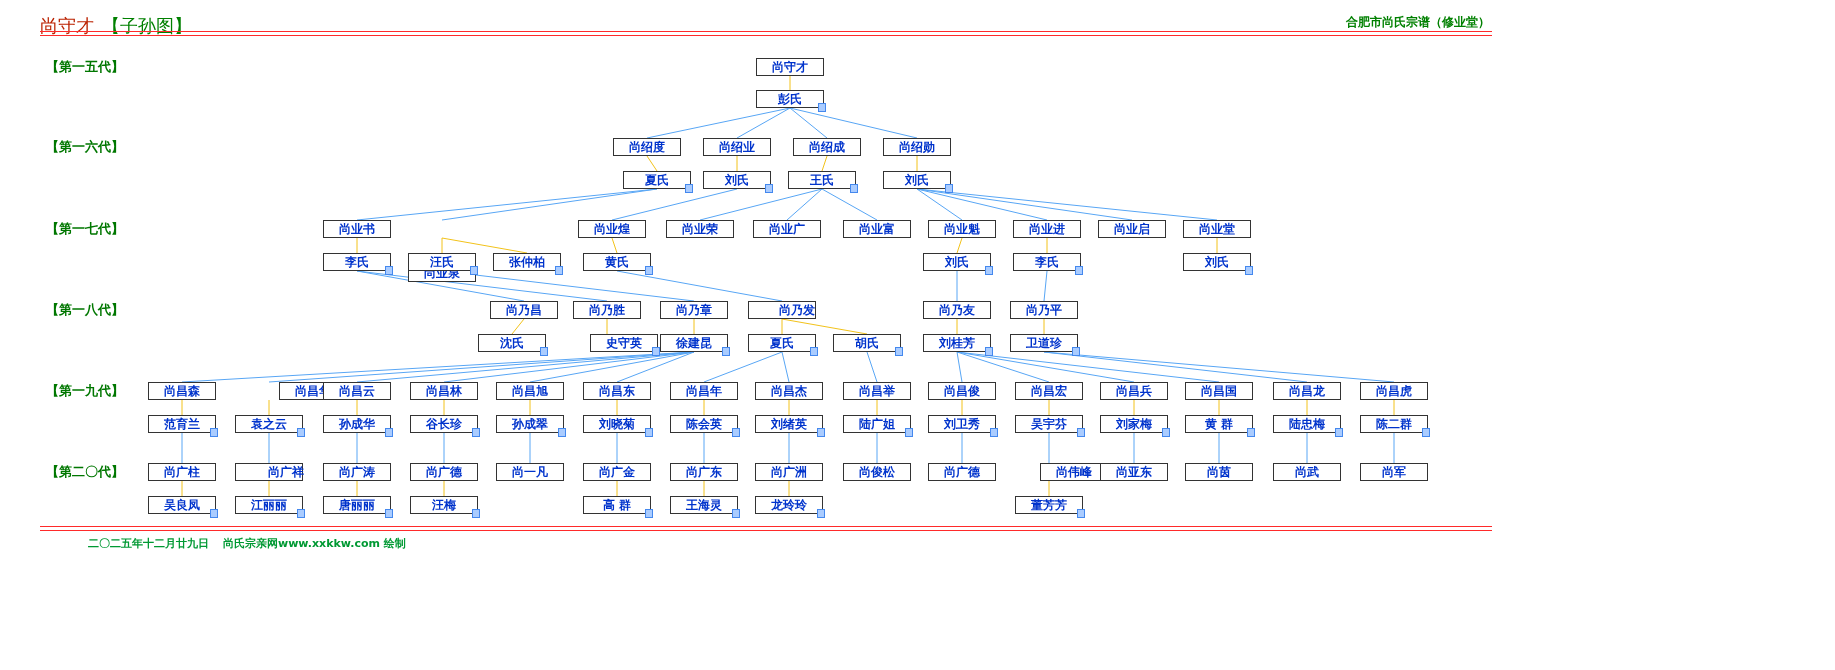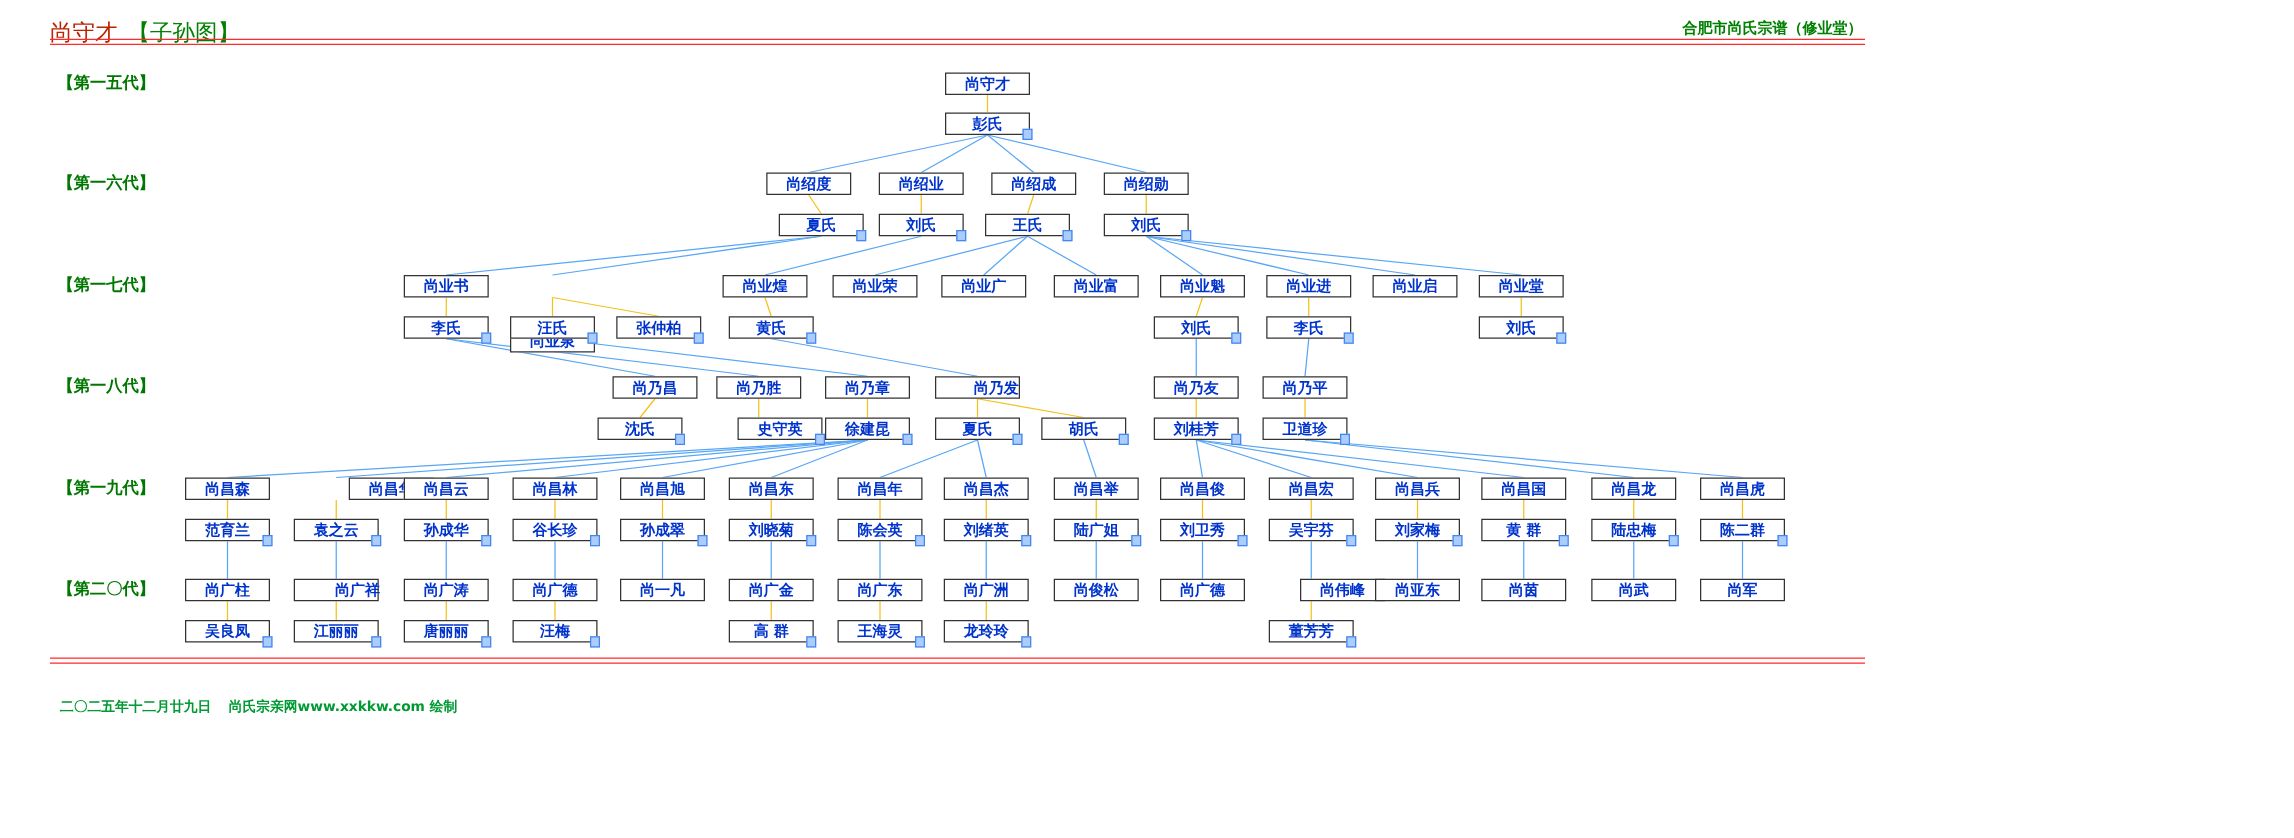--- a/index.html
+++ b/index.html
@@ -25,21 +25,21 @@
   .node {
     position:absolute; width:68px; height:18px; line-height:16px;
     box-sizing:border-box; border:1px solid #333; background:#ffffff;
     color:#0033cc; font-size:12px; font-weight:bold; text-align:center;
     white-space:nowrap; overflow:visible; z-index:2;
   }
   .marker {
     position:absolute; right:-3px; bottom:-5px; width:6px; height:7px;
     background:#aaccff; border:1px solid #4488ee; display:block;
   }
-  .footer-text { position:absolute; top:558px; font-size:11px; font-weight:bold; color:#009933; white-space:nowrap; }
+  .footer-text { position:absolute; top:536px; font-size:11px; font-weight:bold; color:#009933; white-space:nowrap;margin-left:40px; }
   .footer-date { left:48px; }
   .footer-credit { left:183px; }
 </style>
 </head>
 <body>
 
 <div class="page">
 
   <div class="page-title">
     <span class="title-name">尚守才</span><span class="title-suffix">【子孙图】</span>

